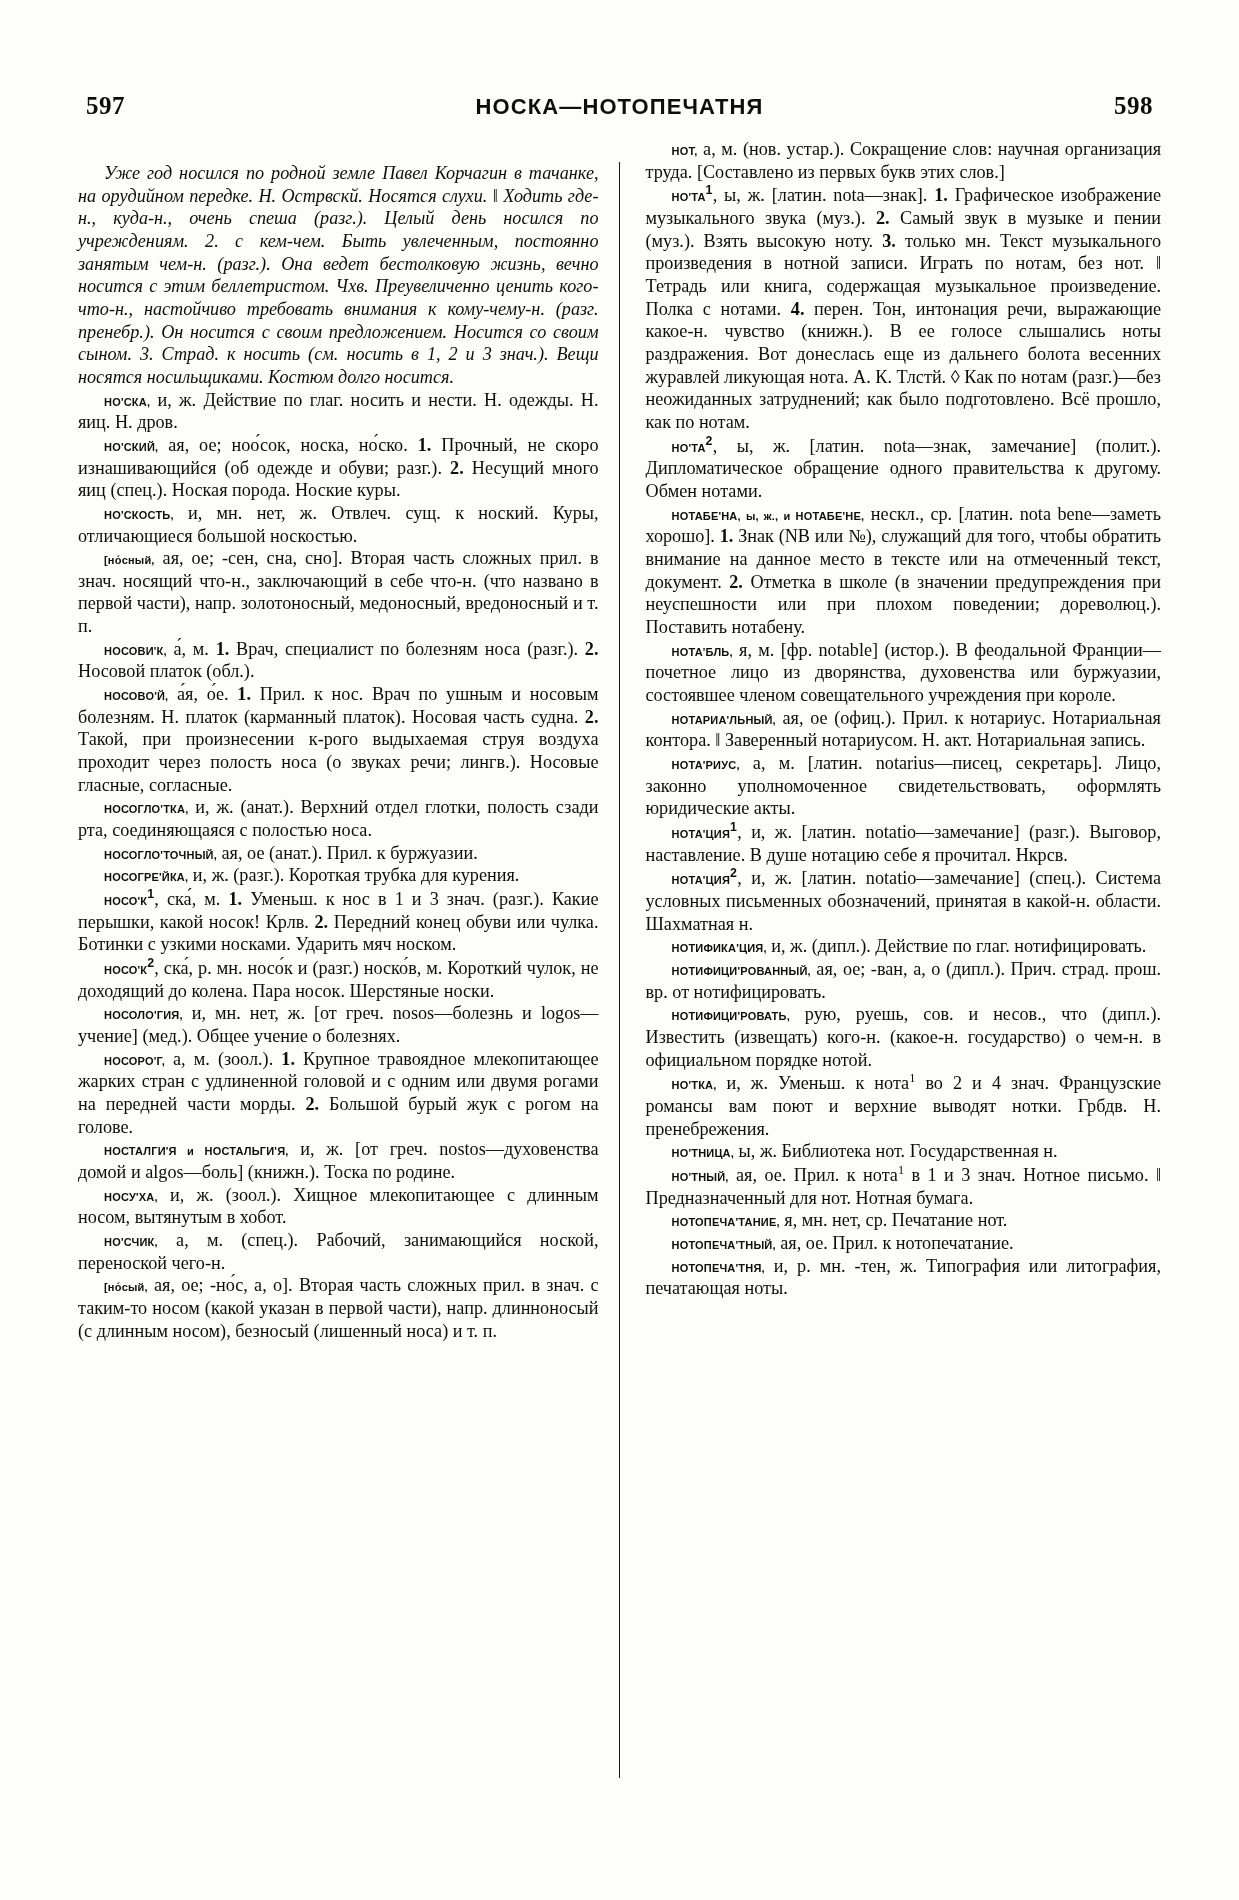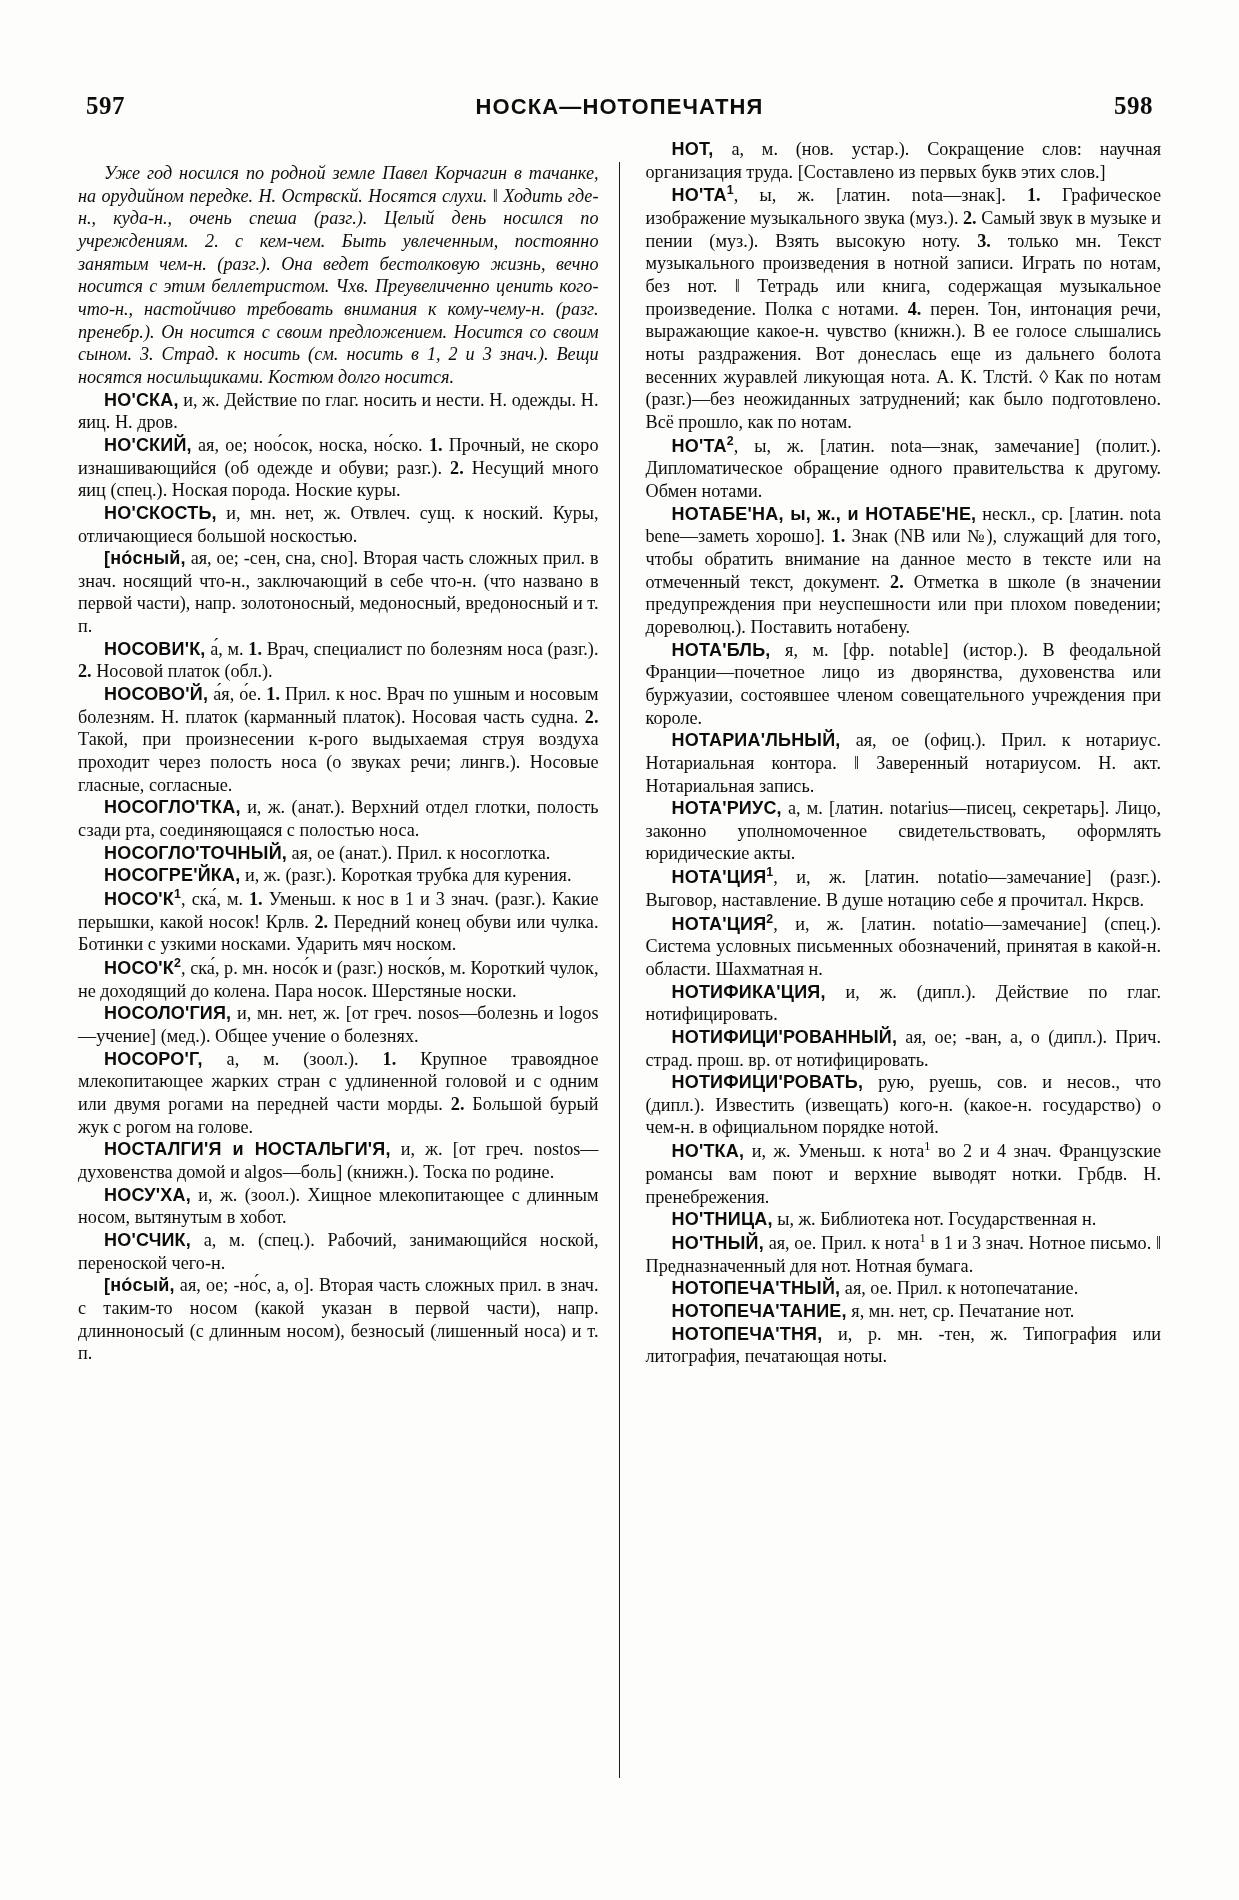--- a/index.html
+++ b/index.html
@@ -67,21 +67,21 @@
   .entry {
     margin: 0;
     text-indent: 26px;
   }
   .entry + .entry {
     margin-top: 0px;
   }
   .hw {
     font-family: "Liberation Sans", sans-serif;
     font-weight: bold;
-    font-size: 18px;
+    font-size: 11px;
     letter-spacing: 0.2px;
   }
   .sup {
     font-size: 0.68em;
     vertical-align: super;
   }
   .first-par {
     text-indent: 26px;
     font-style: italic;
   }
@@ -102,21 +102,21 @@
     <div class="col left">
       <p class="entry first-par">Уже год носился по родной земле Павел Корчагин в тачанке, на орудийном передке. Н. Острвскй. Носятся слухи. ‖ Ходить где-н., куда-н., очень спеша (разг.). Целый день носился по учреждениям. 2. с кем-чем. Быть увлеченным, постоянно занятым чем-н. (разг.). Она ведет бестолковую жизнь, вечно носится с этим беллетристом. Чхв. Преувеличенно ценить кого-что-н., настойчиво требовать внимания к кому-чему-н. (разг. пренебр.). Он носится с своим предложением. Носится со своим сыном. 3. Страд. к носить (см. носить в 1, 2 и 3 знач.). Вещи носятся носильщиками. Костюм долго носится.</p>
       <div id="left-entries">
           <p class="entry"><span class="hw">НО'СКА,</span><span> и, ж. Действие по глаг. носить и нести. Н. одежды. Н. яиц. Н. дров.</span></p>
           <p class="entry"><span class="hw">НО'СКИЙ,</span><span> ая, ое; ноо́сок, носка, но́ско. <b>1.</b> Прочный, не скоро изнашивающийся (об одежде и обуви; разг.). <b>2.</b> Несущий много яиц (спец.). Ноская порода. Ноские куры.</span></p>
           <p class="entry"><span class="hw">НО'СКОСТЬ,</span><span> и, мн. нет, ж. Отвлеч. сущ. к ноский. Куры, отличающиеся большой носкостью.</span></p>
           <p class="entry"><span class="hw">[но́сный,</span><span> ая, ое; -сен, сна, сно]. Вторая часть сложных прил. в знач. носящий что-н., заключающий в себе что-н. (что названо в первой части), напр. золотоносный, медоносный, вредоносный и т. п.</span></p>
           <p class="entry"><span class="hw">НОСОВИ'К,</span><span> а́, м. <b>1.</b> Врач, специалист по болезням носа (разг.). <b>2.</b> Носовой платок (обл.).</span></p>
           <p class="entry"><span class="hw">НОСОВО'Й,</span><span> а́я, о́е. <b>1.</b> Прил. к нос. Врач по ушным и носовым болезням. Н. платок (карманный платок). Носовая часть судна. <b>2.</b> Такой, при произнесении к-рого выдыхаемая струя воздуха проходит через полость носа (о звуках речи; лингв.). Носовые гласные, согласные.</span></p>
           <p class="entry"><span class="hw">НОСОГЛО'ТКА,</span><span> и, ж. (анат.). Верхний отдел глотки, полость сзади рта, соединяющаяся с полостью носа.</span></p>
-          <p class="entry"><span class="hw">НОСОГЛО'ТОЧНЫЙ,</span><span> ая, ое (анат.). Прил. к носоглотка.</span></p>
+          <p class="entry"><span class="hw">НОСОГЛО'ТОЧНЫЙ,</span><span> ая, ое (анат.). Прил. к буржуазии.</span></p>
           <p class="entry"><span class="hw">НОСОГРЕ'ЙКА,</span><span> и, ж. (разг.). Короткая трубка для курения.</span></p>
           <p class="entry"><span class="hw">НОСО'К</span><span class="hw sup">1</span><span>, ска́, м. <b>1.</b> Уменьш. к нос в 1 и 3 знач. (разг.). Какие перышки, какой носок! Крлв. <b>2.</b> Передний конец обуви или чулка. Ботинки с узкими носками. Ударить мяч носком.</span></p>
           <p class="entry"><span class="hw">НОСО'К</span><span class="hw sup">2</span><span>, ска́, р. мн. носо́к и (разг.) носко́в, м. Короткий чулок, не доходящий до колена. Пара носок. Шерстяные носки.</span></p>
           <p class="entry"><span class="hw">НОСОЛО'ГИЯ,</span><span> и, мн. нет, ж. [от греч. nosos—болезнь и logos—учение] (мед.). Общее учение о болезнях.</span></p>
           <p class="entry"><span class="hw">НОСОРО'Г,</span><span> а, м. (зоол.). <b>1.</b> Крупное травоядное млекопитающее жарких стран с удлиненной головой и с одним или двумя рогами на передней части морды. <b>2.</b> Большой бурый жук с рогом на голове.</span></p>
           <p class="entry"><span class="hw">НОСТАЛГИ'Я и НОСТАЛЬГИ'Я,</span><span> и, ж. [от греч. nostos—духовенства домой и algos—боль] (книжн.). Тоска по родине.</span></p>
           <p class="entry"><span class="hw">НОСУ'ХА,</span><span> и, ж. (зоол.). Хищное млекопитающее с длинным носом, вытянутым в хобот.</span></p>
           <p class="entry"><span class="hw">НО'СЧИК,</span><span> а, м. (спец.). Рабочий, занимающийся ноской, переноской чего-н.</span></p>
           <p class="entry"><span class="hw">[но́сый,</span><span> ая, ое; -но́с, а, о]. Вторая часть сложных прил. в знач. с таким-то носом (какой указан в первой части), напр. длинноносый (с длинным носом), безносый (лишенный носа) и т. п.</span></p>
         </div>
@@ -132,20 +132,20 @@
           <p class="entry"><span class="hw">НОТАРИА'ЛЬНЫЙ,</span><span> ая, ое (офиц.). Прил. к нотариус. Нотариальная контора. ‖ Заверенный нотариусом. Н. акт. Нотариальная запись.</span></p>
           <p class="entry"><span class="hw">НОТА'РИУС,</span><span> а, м. [латин. notarius—писец, секретарь]. Лицо, законно уполномоченное свидетельствовать, оформлять юридические акты.</span></p>
           <p class="entry"><span class="hw">НОТА'ЦИЯ</span><span class="hw sup">1</span><span>, и, ж. [латин. notatio—замечание] (разг.). Выговор, наставление. В душе нотацию себе я прочитал. Нкрсв.</span></p>
           <p class="entry"><span class="hw">НОТА'ЦИЯ</span><span class="hw sup">2</span><span>, и, ж. [латин. notatio—замечание] (спец.). Система условных письменных обозначений, принятая в какой-н. области. Шахматная н.</span></p>
           <p class="entry"><span class="hw">НОТИФИКА'ЦИЯ,</span><span> и, ж. (дипл.). Действие по глаг. нотифицировать.</span></p>
           <p class="entry"><span class="hw">НОТИФИЦИ'РОВАННЫЙ,</span><span> ая, ое; -ван, а, о (дипл.). Прич. страд. прош. вр. от нотифицировать.</span></p>
           <p class="entry"><span class="hw">НОТИФИЦИ'РОВАТЬ,</span><span> рую, руешь, сов. и несов., что (дипл.). Известить (извещать) кого-н. (какое-н. государство) о чем-н. в официальном порядке нотой.</span></p>
           <p class="entry"><span class="hw">НО'ТКА,</span><span> и, ж. Уменьш. к нота<span class="sup">1</span> во 2 и 4 знач. Французские романсы вам поют и верхние выводят нотки. Грбдв. Н. пренебрежения.</span></p>
           <p class="entry"><span class="hw">НО'ТНИЦА,</span><span> ы, ж. Библиотека нот. Государственная н.</span></p>
           <p class="entry"><span class="hw">НО'ТНЫЙ,</span><span> ая, ое. Прил. к нота<span class="sup">1</span> в 1 и 3 знач. Нотное письмо. ‖ Предназначенный для нот. Нотная бумага.</span></p>
+          <p class="entry"><span class="hw">НОТОПЕЧА'ТАНИЕ,</span><span> я, мн. нет, ср. Печатание нот.</span></p>
           <p class="entry"><span class="hw">НОТОПЕЧА'ТНЫЙ,</span><span> ая, ое. Прил. к нотопечатание.</span></p>
-          <p class="entry"><span class="hw">НОТОПЕЧА'ТАНИЕ,</span><span> я, мн. нет, ср. Печатание нот.</span></p>
           <p class="entry"><span class="hw">НОТОПЕЧА'ТНЯ,</span><span> и, р. мн. -тен, ж. Типография или литография, печатающая ноты.</span></p>
         </div>
     </div>
 
   </div>
 </div>
 
 </body></html>

